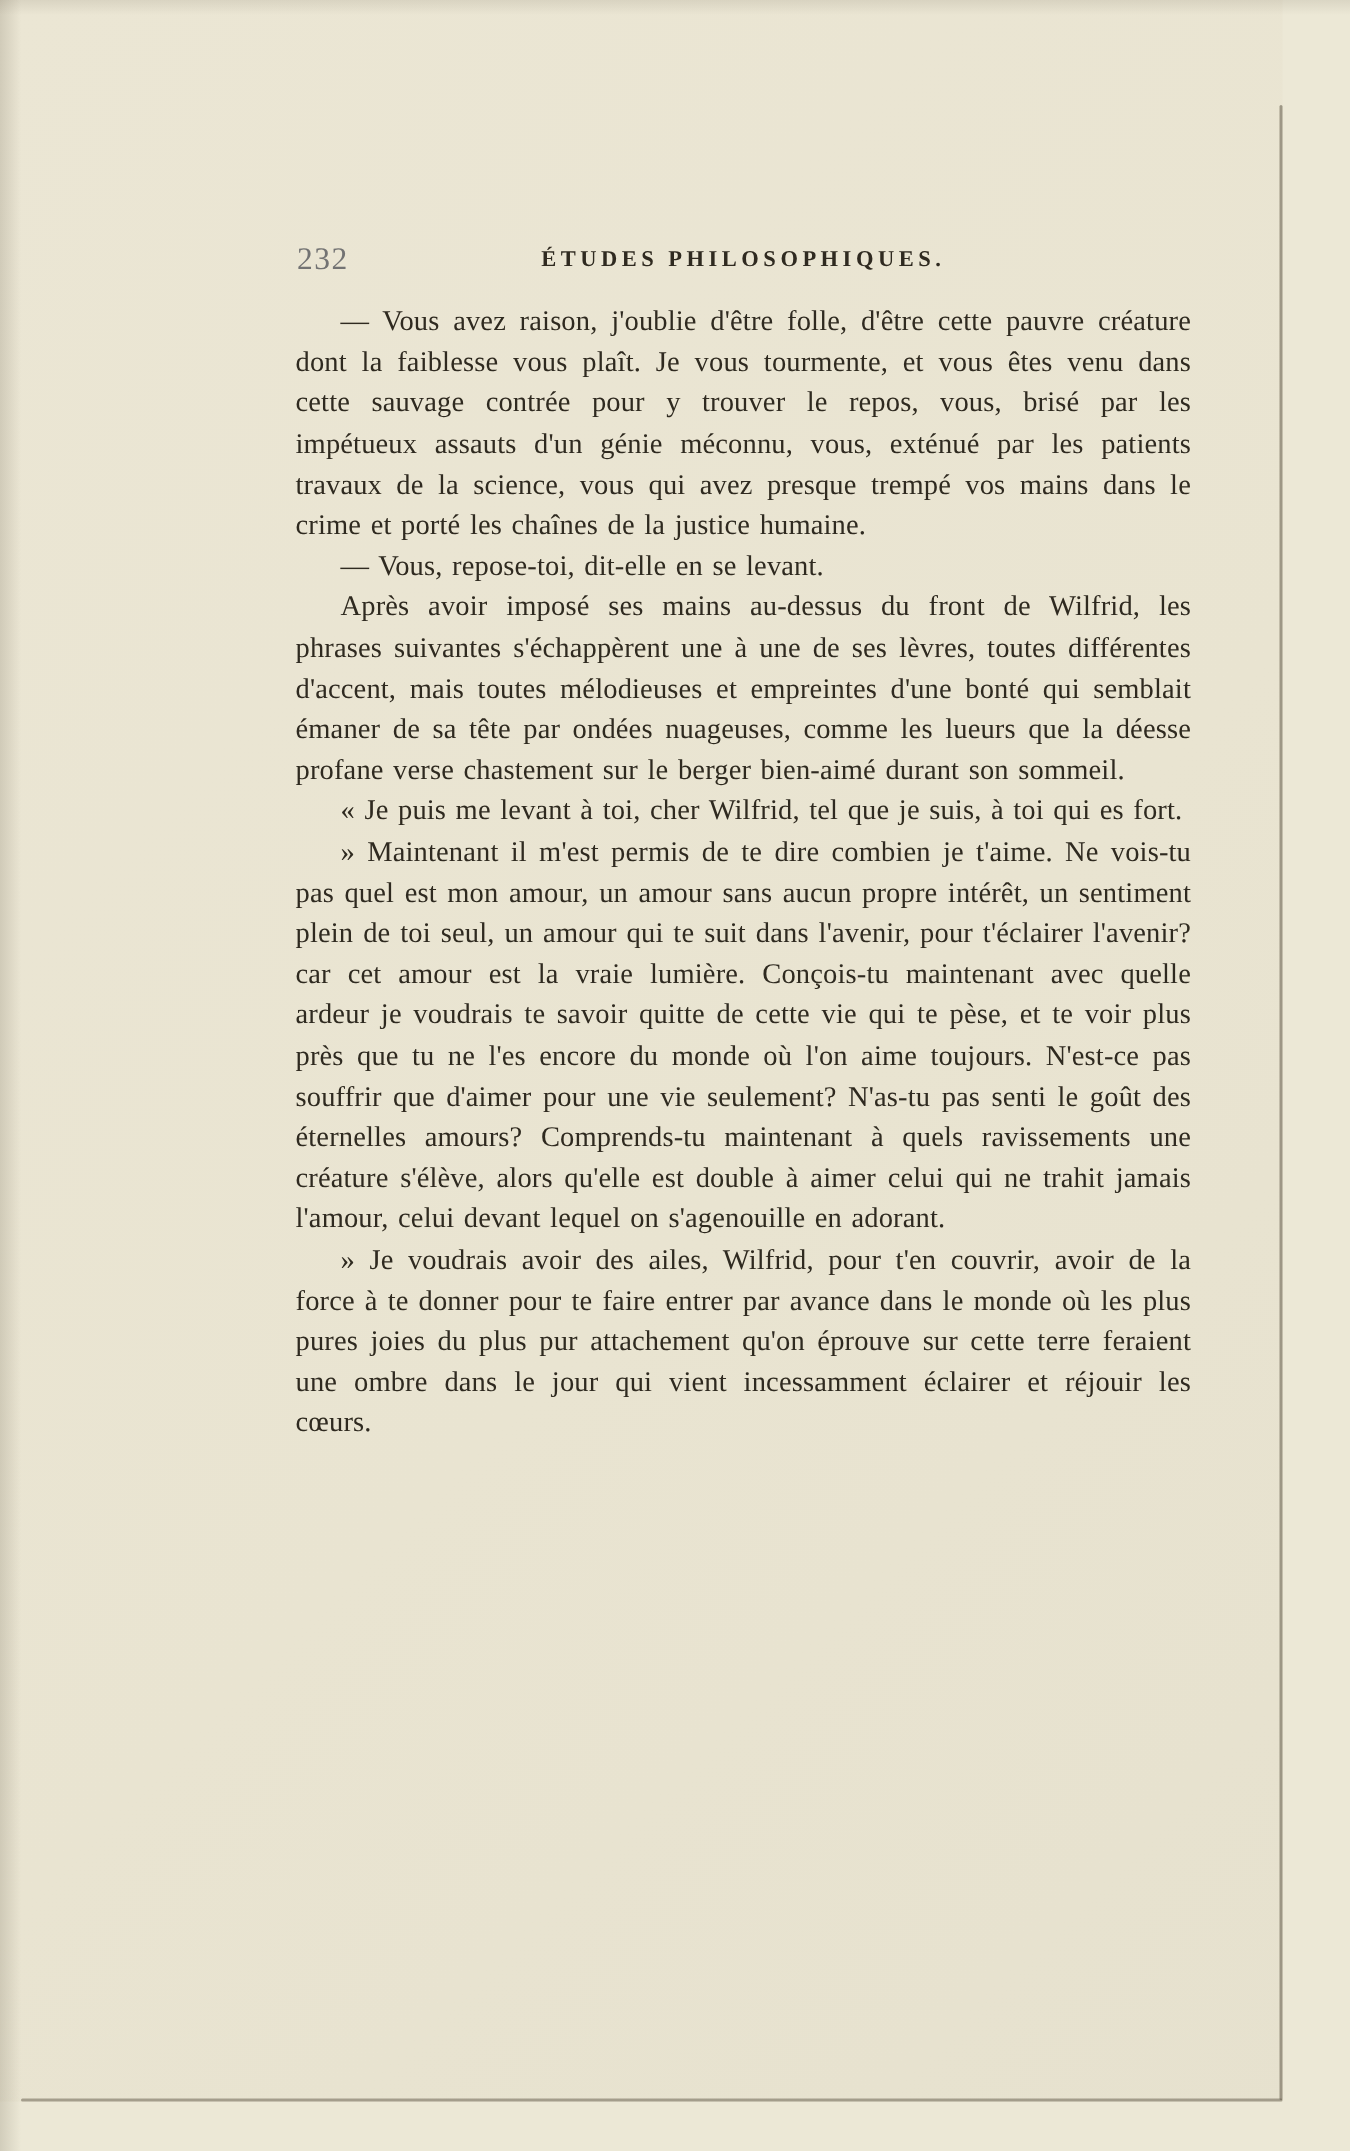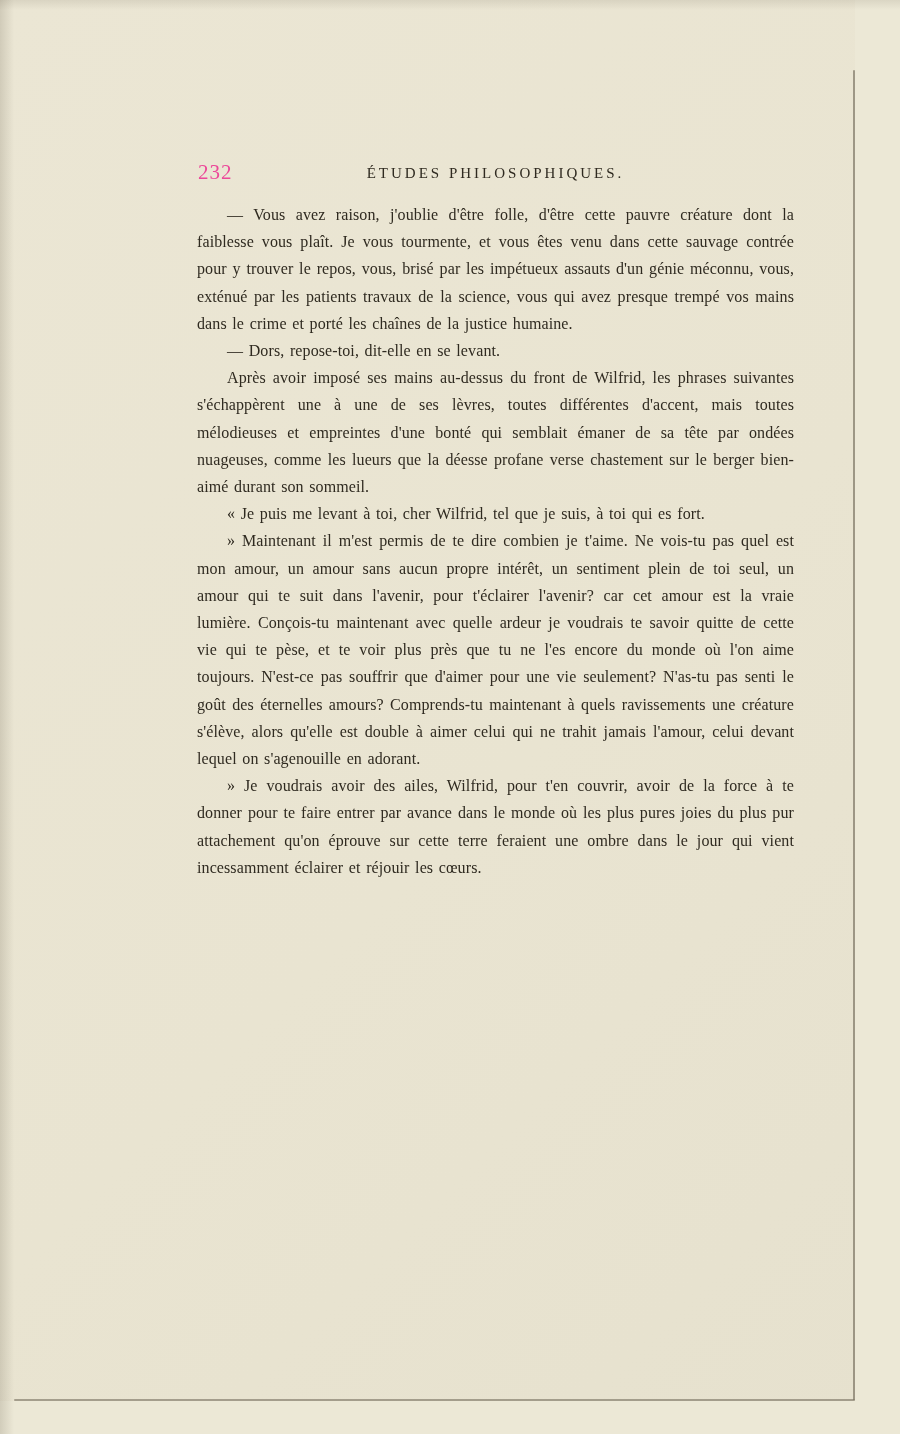--- a/index.html
+++ b/index.html
@@ -67,33 +67,33 @@
   .page-header {
     position: relative;
     height: 28px;
   }
   .folio {
     position: absolute;
     left: 1px;
     top: 0;
     font-size: 21px;
     letter-spacing: 1px;
-    color: #ec4899;
+    color: #737373;
   }
   .running-title {
     text-align: center;
     font-size: 15px;
     letter-spacing: 3px;
     padding-top: 5px;
     color: #2f2a20;
-    font-weight: 400;
+    font-weight: 700;
   }
   .body-text {
     margin-top: 13px;
-    font-size: 16px;
+    font-size: 19px;
     line-height: 27.2px;
     text-align: justify;
     word-spacing: 1.5px;
     letter-spacing: 0.1px;
     hyphens: auto;
   }
   .body-text p {
     margin: 0;
     text-indent: 30px;
   }
@@ -110,20 +110,20 @@
 
 <div class="text-block">
 
   <div class="page-header">
     <span class="folio">232</span>
     <div class="running-title">ÉTUDES PHILOSOPHIQUES.</div>
   </div>
 
   <div class="body-text">
     <p>— Vous avez raison, j'oublie d'être folle, d'être cette pauvre créature dont la faiblesse vous plaît. Je vous tourmente, et vous êtes venu dans cette sauvage contrée pour y trouver le repos, vous, brisé par les impétueux assauts d'un génie méconnu, vous, exténué par les patients travaux de la science, vous qui avez presque trempé vos mains dans le crime et porté les chaînes de la justice humaine.</p>
-    <p>— Dors, repose-toi, dit-elle en se levant.</p>
+    <p>— Vous, repose-toi, dit-elle en se levant.</p>
     <p>Après avoir imposé ses mains au-dessus du front de Wilfrid, les phrases suivantes s'échappèrent une à une de ses lèvres, toutes différentes d'accent, mais toutes mélodieuses et empreintes d'une bonté qui semblait émaner de sa tête par ondées nuageuses, comme les lueurs que la déesse profane verse chastement sur le berger bien-aimé durant son sommeil.</p>
     <p>« Je puis me levant à toi, cher Wilfrid, tel que je suis, à toi qui es fort.</p>
     <p>» Maintenant il m'est permis de te dire combien je t'aime. Ne vois-tu pas quel est mon amour, un amour sans aucun propre intérêt, un sentiment plein de toi seul, un amour qui te suit dans l'avenir, pour t'éclairer l'avenir? car cet amour est la vraie lumière. Conçois-tu maintenant avec quelle ardeur je voudrais te savoir quitte de cette vie qui te pèse, et te voir plus près que tu ne l'es encore du monde où l'on aime toujours. N'est-ce pas souffrir que d'aimer pour une vie seulement? N'as-tu pas senti le goût des éternelles amours? Comprends-tu maintenant à quels ravissements une créature s'élève, alors qu'elle est double à aimer celui qui ne trahit jamais l'amour, celui devant lequel on s'agenouille en adorant.</p>
     <p>» Je voudrais avoir des ailes, Wilfrid, pour t'en couvrir, avoir de la force à te donner pour te faire entrer par avance dans le monde où les plus pures joies du plus pur attachement qu'on éprouve sur cette terre feraient une ombre dans le jour qui vient incessamment éclairer et réjouir les cœurs.</p>
   </div>
 
 </div>
 
 </body></html>

